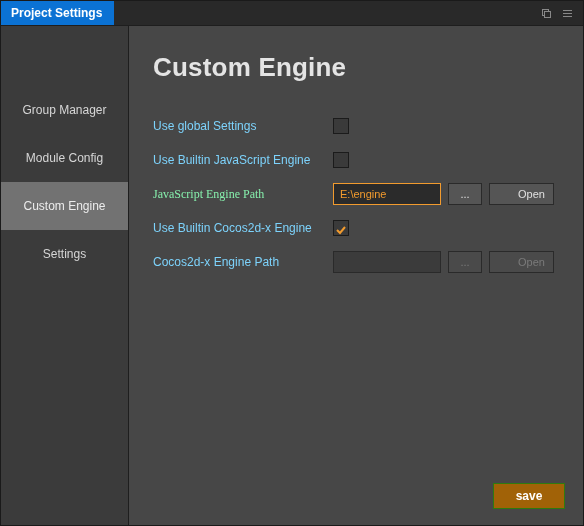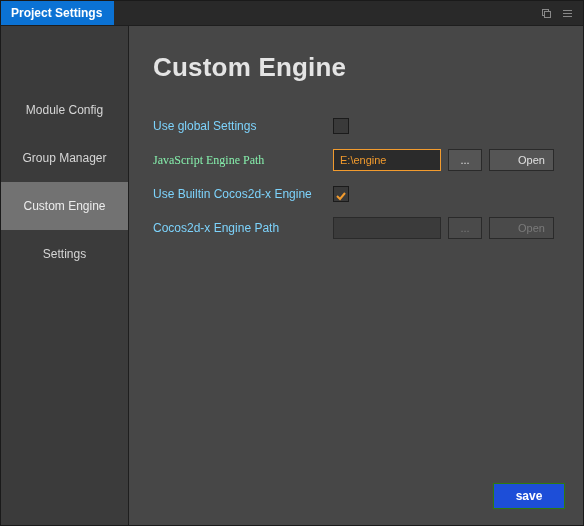--- a/index.html
+++ b/index.html
@@ -141,21 +141,21 @@
   .controls-cell {
     display: flex;
     align-items: flex-end;
   }
   .save-btn {
     position: absolute;
     right: 18px;
     bottom: 18px;
     width: 72px;
     height: 26px;
-    background: #1d4ed8;
+    background: #a16207;
     border: 1px solid #2f7a0f;
     color: #fff;
     font-size: 12px;
     font-weight: 600;
     display: flex;
     align-items: center;
     justify-content: center;
     cursor: pointer;
   }
 </style>
@@ -180,24 +180,24 @@
           <line x1="1" y1="5.5" x2="10" y2="5.5" stroke="#888"></line>
           <line x1="1" y1="8.5" x2="10" y2="8.5" stroke="#888"></line>
         </svg>
     </span>
   </div>
 </div>
 
 <div class="main">
   <div class="sidebar">
     <div class="sidebar-item">
+        <span>Group Manager</span>
+      </div>
+    <div class="sidebar-item">
         <span>Module Config</span>
-      </div>
-    <div class="sidebar-item">
-        <span>Group Manager</span>
       </div>
     <div class="sidebar-item active">
         <span>Custom Engine</span>
       </div>
     <div class="sidebar-item">
         <span>Settings</span>
       </div>
   </div>
 
   <div class="content">
@@ -205,20 +205,28 @@
 
     <div class="form-row">
       <div class="form-label">Use global Settings</div>
       <div class="controls-cell">
         <div class="checkbox">
           
         </div>
       </div>
     </div>
 
+    <div class="form-row">
+      <div class="form-label">Use Builtin JavaScript Engine</div>
+      <div class="controls-cell">
+        <div class="checkbox">
+          
+        </div>
+      </div>
+    </div>
 
     <div class="form-row">
       <div class="form-label highlight">JavaScript Engine Path</div>
       <div class="controls-cell">
         <input class="path-input" value="E:\engine" style="">
         <div class="btn">...</div>
         <div class="btn wide">Open</div>
       </div>
     </div>
 

